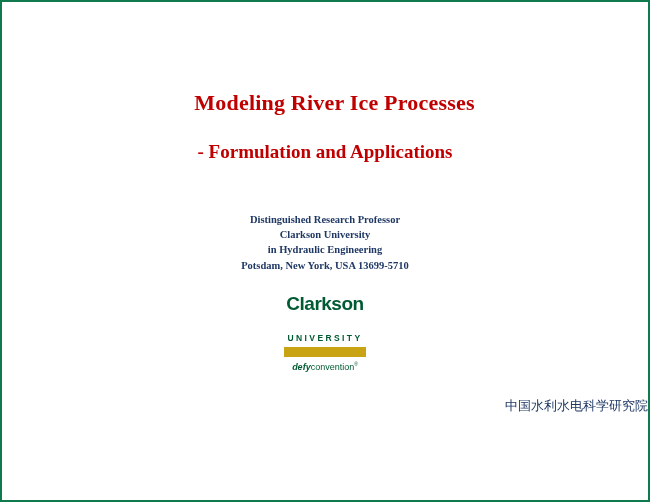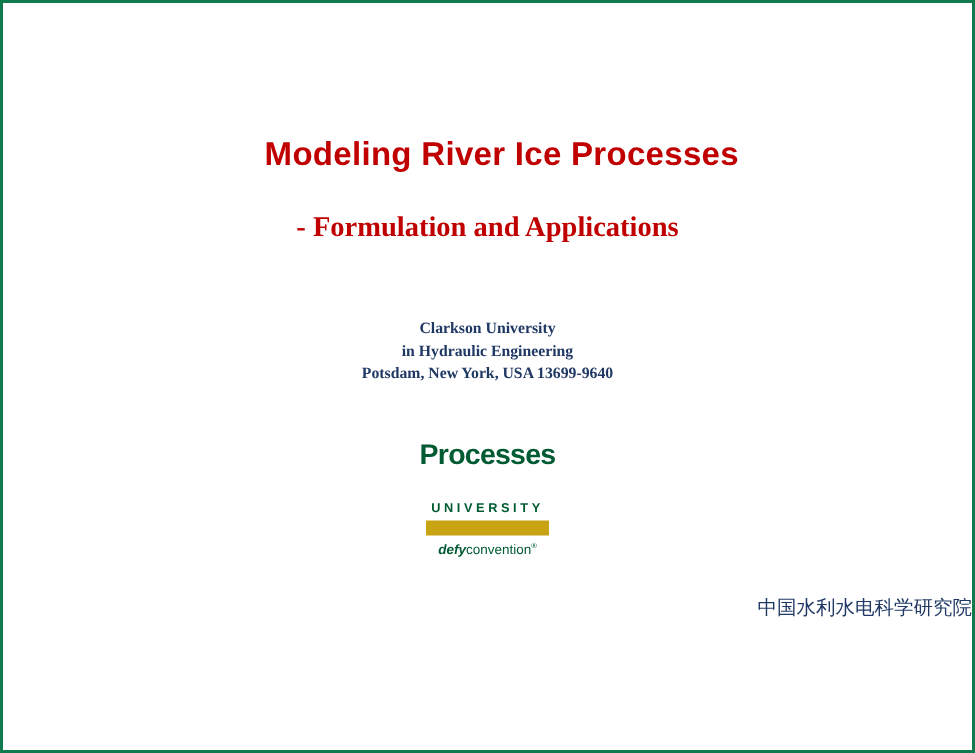--- a/index.html
+++ b/index.html
@@ -27,21 +27,21 @@
     height: 498px;
   }
   .title-block {
     position: absolute;
     top: 88px;
     left: 0;
     width: 100%;
     text-align: center;
   }
   .title-main {
-    font-family: Liberation Sans, sans-serif;
+    font-family: Liberation Serif, serif;
     font-weight: bold;
     font-size: 22px;
     color: #c00000;
     letter-spacing: 0.2px;
     line-height: 1.15;
     margin-left: 19px;
   }
   .title-sub {
     font-family: "Liberation Serif", serif;
     font-weight: bold;
@@ -153,28 +153,29 @@
 
 <div class="slide">
   <div class="inner">
 
     <div class="title-block">
       <div class="title-main">Modeling River Ice Processes</div>
       <div class="title-sub">- Formulation and Applications</div>
     </div>
 
     <div class="author-block">
+      <div class="author-line">Distinguished Research Professor</div>
       <div class="author-line affil">Clarkson University</div>
       <div class="author-line">in Hydraulic Engineering</div>
-      <div class="author-line affil">Potsdam, New York, USA 13699-9640</div>
+      <div class="author-line affil">Potsdam, New York, USA 13699-5710</div>
     </div>
 
     <div class="logo-wrap">
       <div class="logo">
-        <div class="logo-word">Processes</div>
+        <div class="logo-word">Clarkson</div>
         <div class="logo-univ">UNIVERSITY</div>
         <div class="logo-bar"></div>
         <div class="logo-tag"><span class="defy">defy</span><span class="conv">convention</span><span class="tm">®</span></div>
       </div>
     </div>
 
     <div class="footer-block">
       <div class="host">中国水利水电科学研究院</div>
     </div>
 

